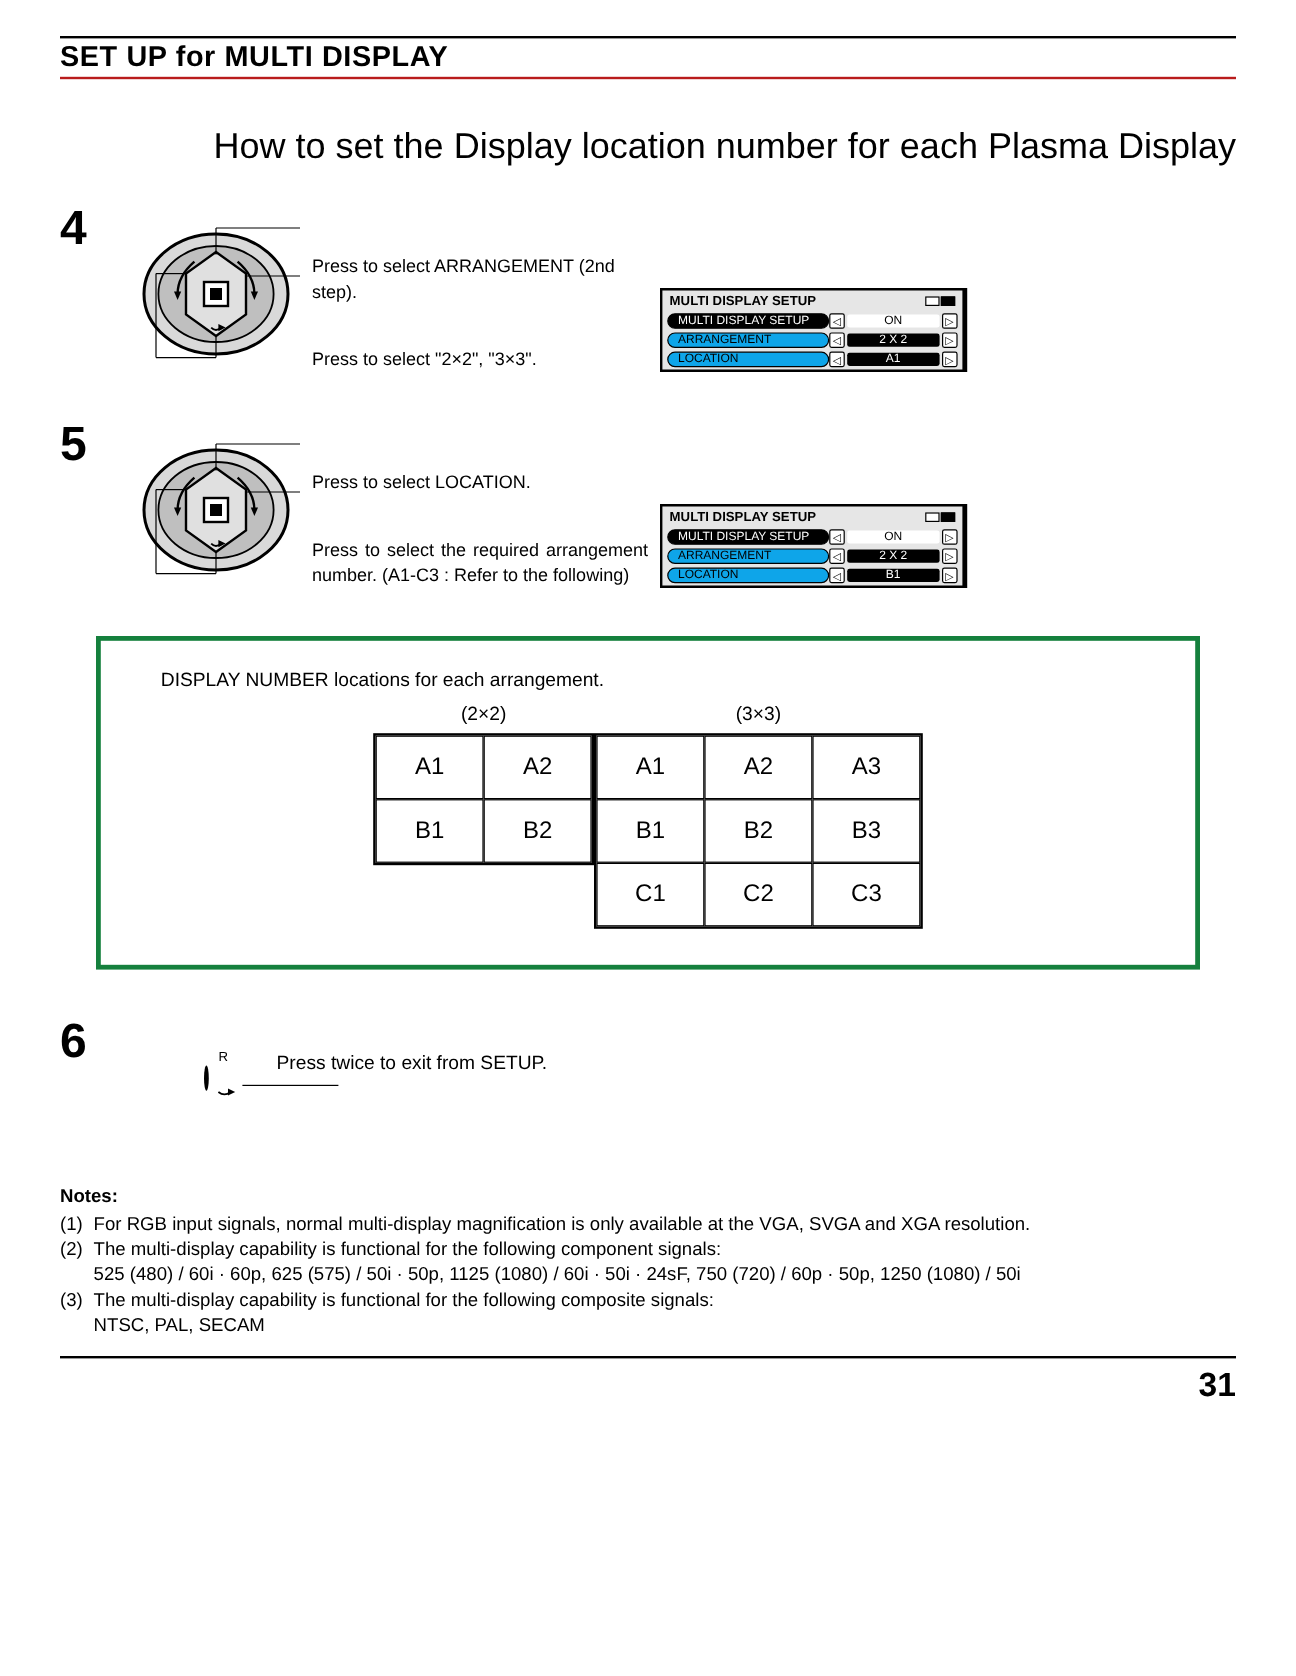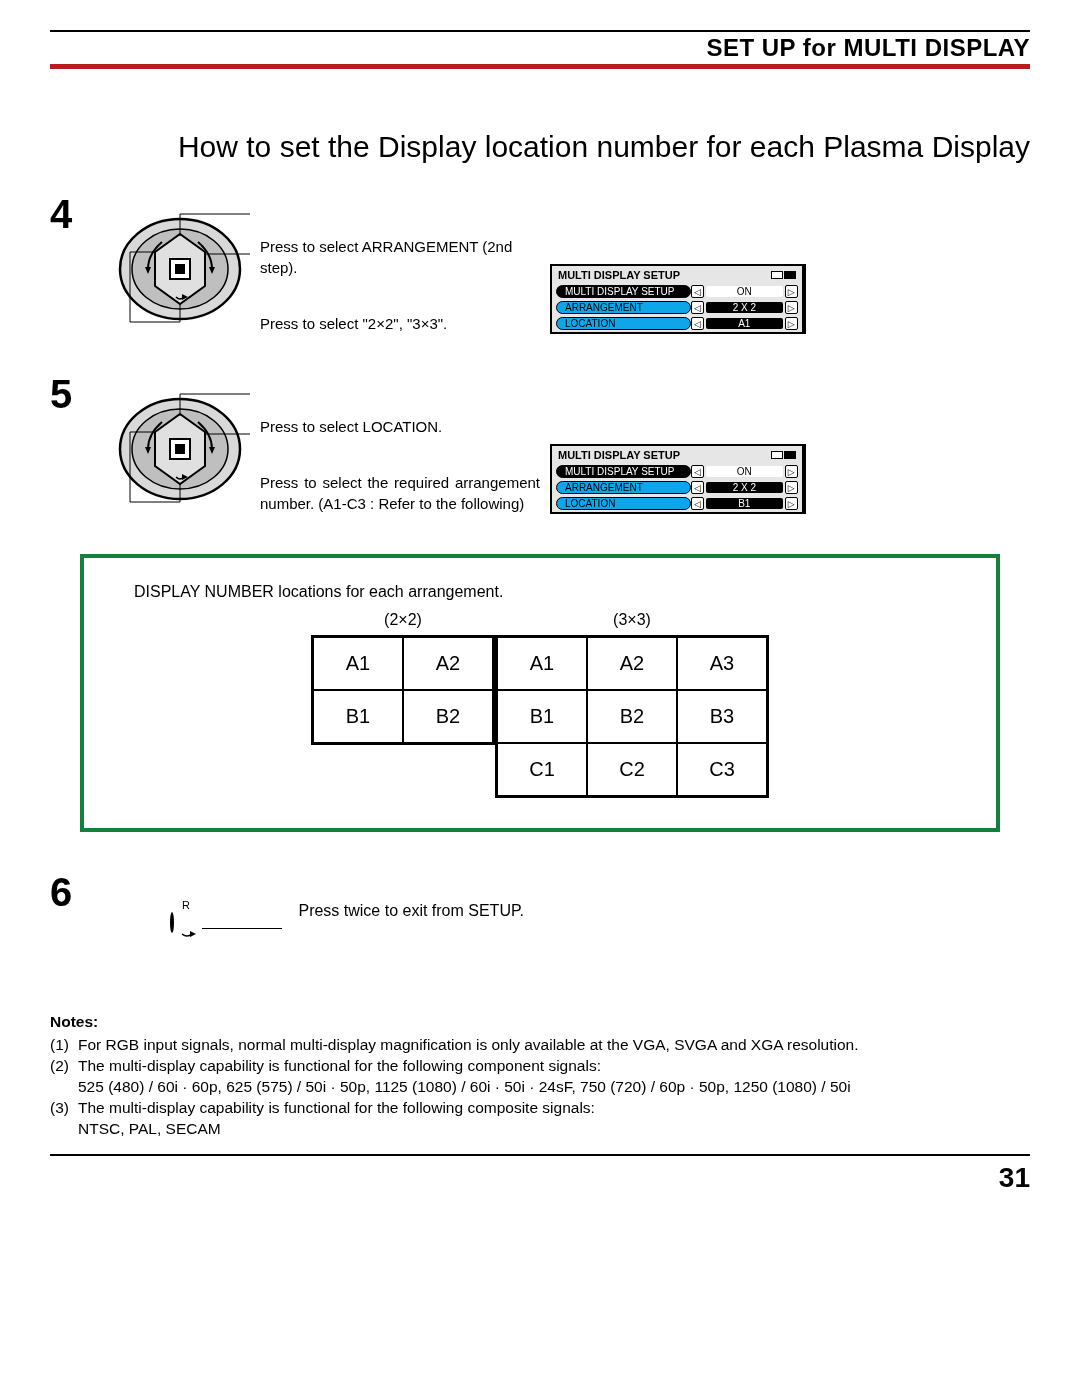--- a/index.html
+++ b/index.html
@@ -10,25 +10,24 @@
     font-family: Arial, Helvetica, sans-serif;
     color: #000;
     position: relative;
     background: #fff;
   }
   .page {
     padding: 30px 50px 0 50px;
   }
   .header-rule {
     border-top: 2px solid #000;
-    border-bottom: 5px solid #b91c1c;
+    border-bottom: 2px solid #b91c1c;
     padding: 2px 0;
-    margin-bottom: 61px;
-    display: flex;
-    justify-content: flex-end;
+    margin-bottom: 40px;
+    display: flex;
   }
   .header-title {
     font-size: 24px;
     font-weight: bold;
     letter-spacing: 0.5px;
   }
   .main-title {
     font-size: 30px;
     font-weight: normal;
     text-align: right;
@@ -184,21 +183,21 @@
   .r-line {
     position: absolute;
     top: 14px;
     left: 32px;
     width: 80px;
     border-top: 1px solid #000;
   }
   .r-instr {
     display: inline-block;
     font-size: 16px;
-    margin-left: 120px;
+    margin-left: 52px;
     vertical-align: 12px;
   }
   .notes {
     margin-top: 80px;
     font-size: 15.5px;
     line-height: 1.35;
   }
   .notes-title {
     font-weight: bold;
     margin-bottom: 2px;

